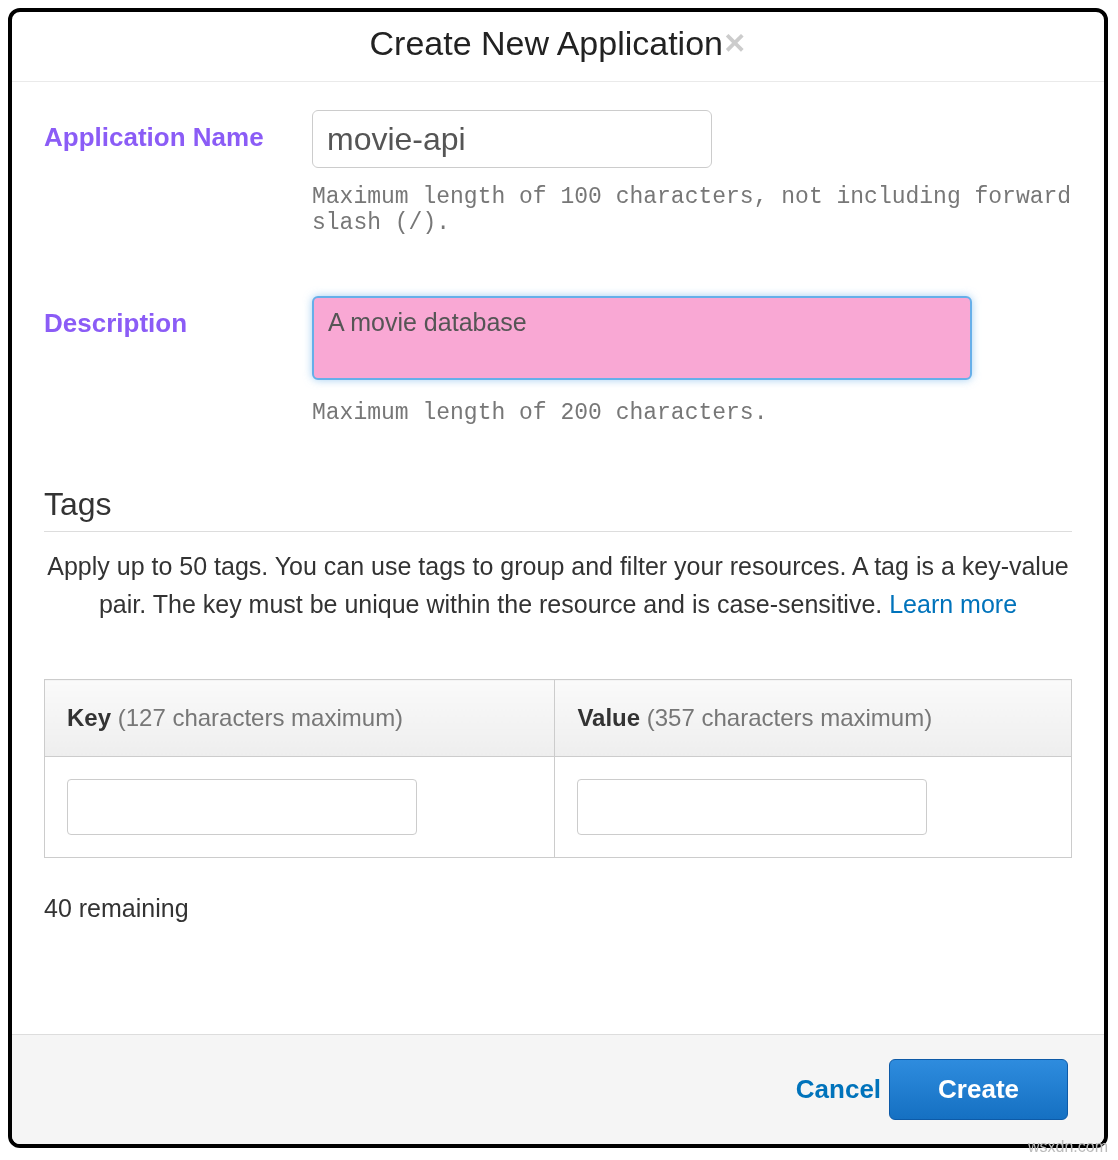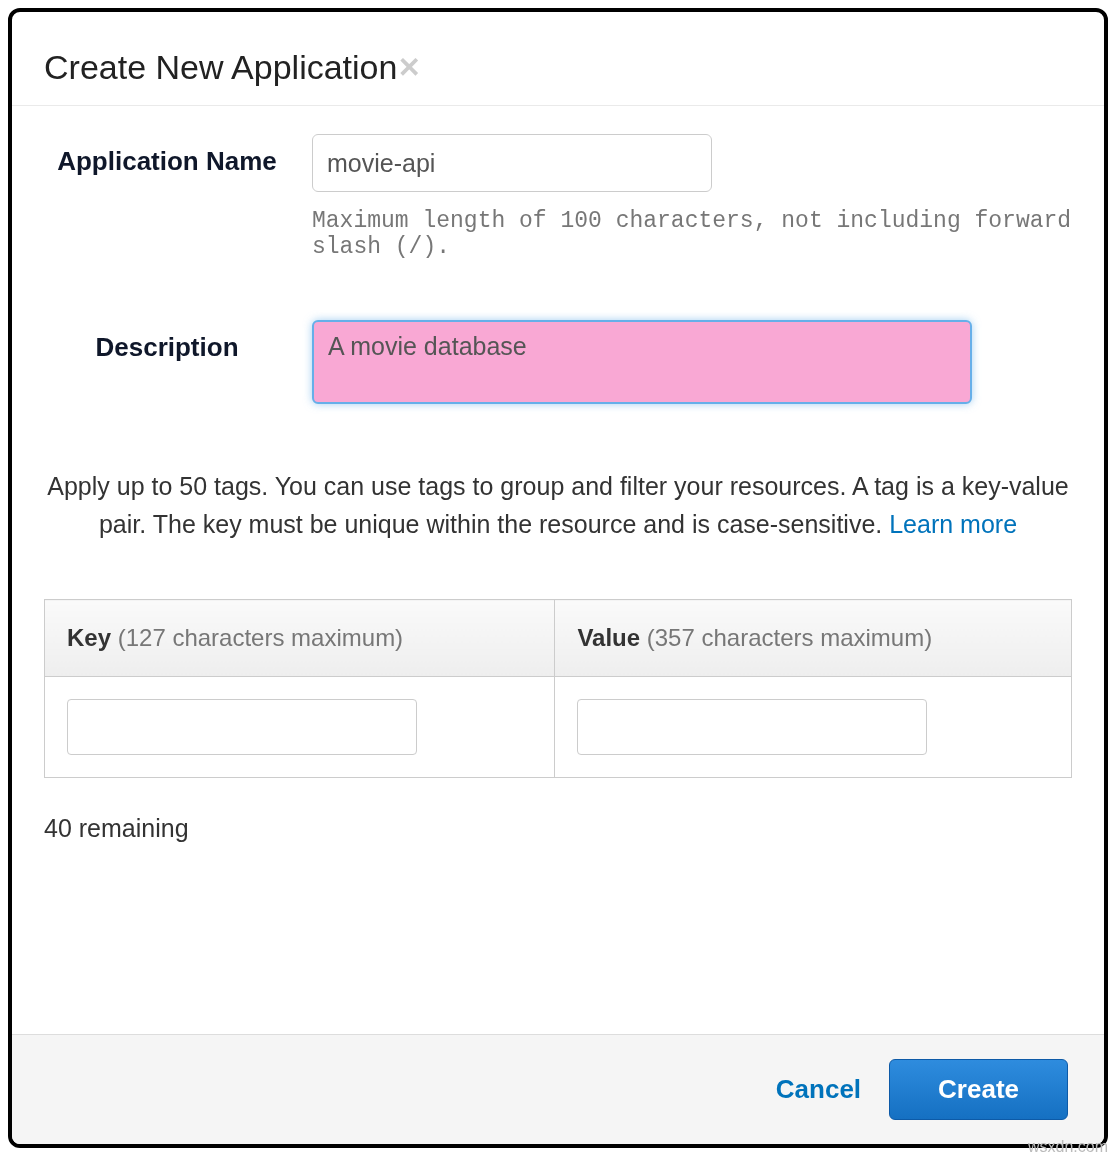--- a/index.html
+++ b/index.html
@@ -20,23 +20,23 @@
       width: 1100px;
       height: 1140px;
       margin: 8px;
       display: flex;
       flex-direction: column;
       overflow: hidden;
       background: #fff;
     }
     .modal-header {
       display: flex;
-      justify-content: flex-start;
+      justify-content: center;
       align-items: center;
-      padding: 36px 32px 18px 32px;
+      padding: 12px 32px 18px 32px;
       border-bottom: 1px solid #eaeaea;
     }
     .modal-title {
       font-size: 34px;
       font-weight: 500;
       color: #222;
     }
     .close-icon {
       font-size: 28px;
       color: #ccc;
@@ -49,36 +49,36 @@
       flex: 1;
       overflow-y: auto;
     }
     .form-row {
       display: flex;
       align-items: flex-start;
       margin-bottom: 60px;
     }
     .form-label {
       width: 268px;
-      text-align: center;
+      text-align: left;
       padding-right: 22px;
       font-size: 26px;
       font-weight: 700;
-      color: #0f172a;
+      color: #8b5cf6;
       padding-top: 12px;
     }
     .form-field {
       flex: 1;
     }
     .text-input {
       width: 400px;
       height: 58px;
       border: 1px solid #ccc;
       border-radius: 6px;
-      font-size: 25px;
+      font-size: 32px;
       padding: 0 14px;
       color: #555;
       background: #fff;
     }
     .textarea-input {
       width: 660px;
       height: 84px;
       border: 2px solid #66afe9;
       border-radius: 6px;
       font-size: 25px;
@@ -153,21 +153,21 @@
       color: #333;
       margin-top: 36px;
     }
     .modal-footer {
       background: #f5f5f5;
       border-top: 1px solid #ddd;
       padding: 24px 36px;
       display: flex;
       justify-content: flex-end;
       align-items: center;
-      gap: 28px;
+      gap: 8px;
     }
     .cancel-link {
       color: #0073bb;
       font-size: 26px;
       font-weight: 700;
       cursor: pointer;
     }
     .create-button {
       background: linear-gradient(#2e8cde, #1570c2);
       color: #fff;
@@ -204,23 +204,25 @@
       <div class="form-field">
         <input type="text" class="text-input" value="movie-api" style="">
         <div class="help-text">Maximum length of 100 characters, not including forward slash (/).</div>
       </div>
     </div>
 
     <div class="form-row">
       <label class="form-label">Description</label>
       <div class="form-field">
         <textarea class="textarea-input" style="">A movie database</textarea>
+        <div class="help-text">Maximum length of 200 characters.</div>
       </div>
     </div>
 
+    <h2 class="section-heading">Tags</h2>
 
     <p class="section-desc">
       <span>Apply up to 50 tags. You can use tags to group and filter your resources. A tag is a key-value pair. The key must be unique within the resource and is case-sensitive. </span><a class="learn-more" href="#">Learn more</a>
     </p>
 
     <table class="tags-table">
       <thead>
         <tr>
           <th>
             <span>Key </span><span class="th-sub">(127 characters maximum)</span>

